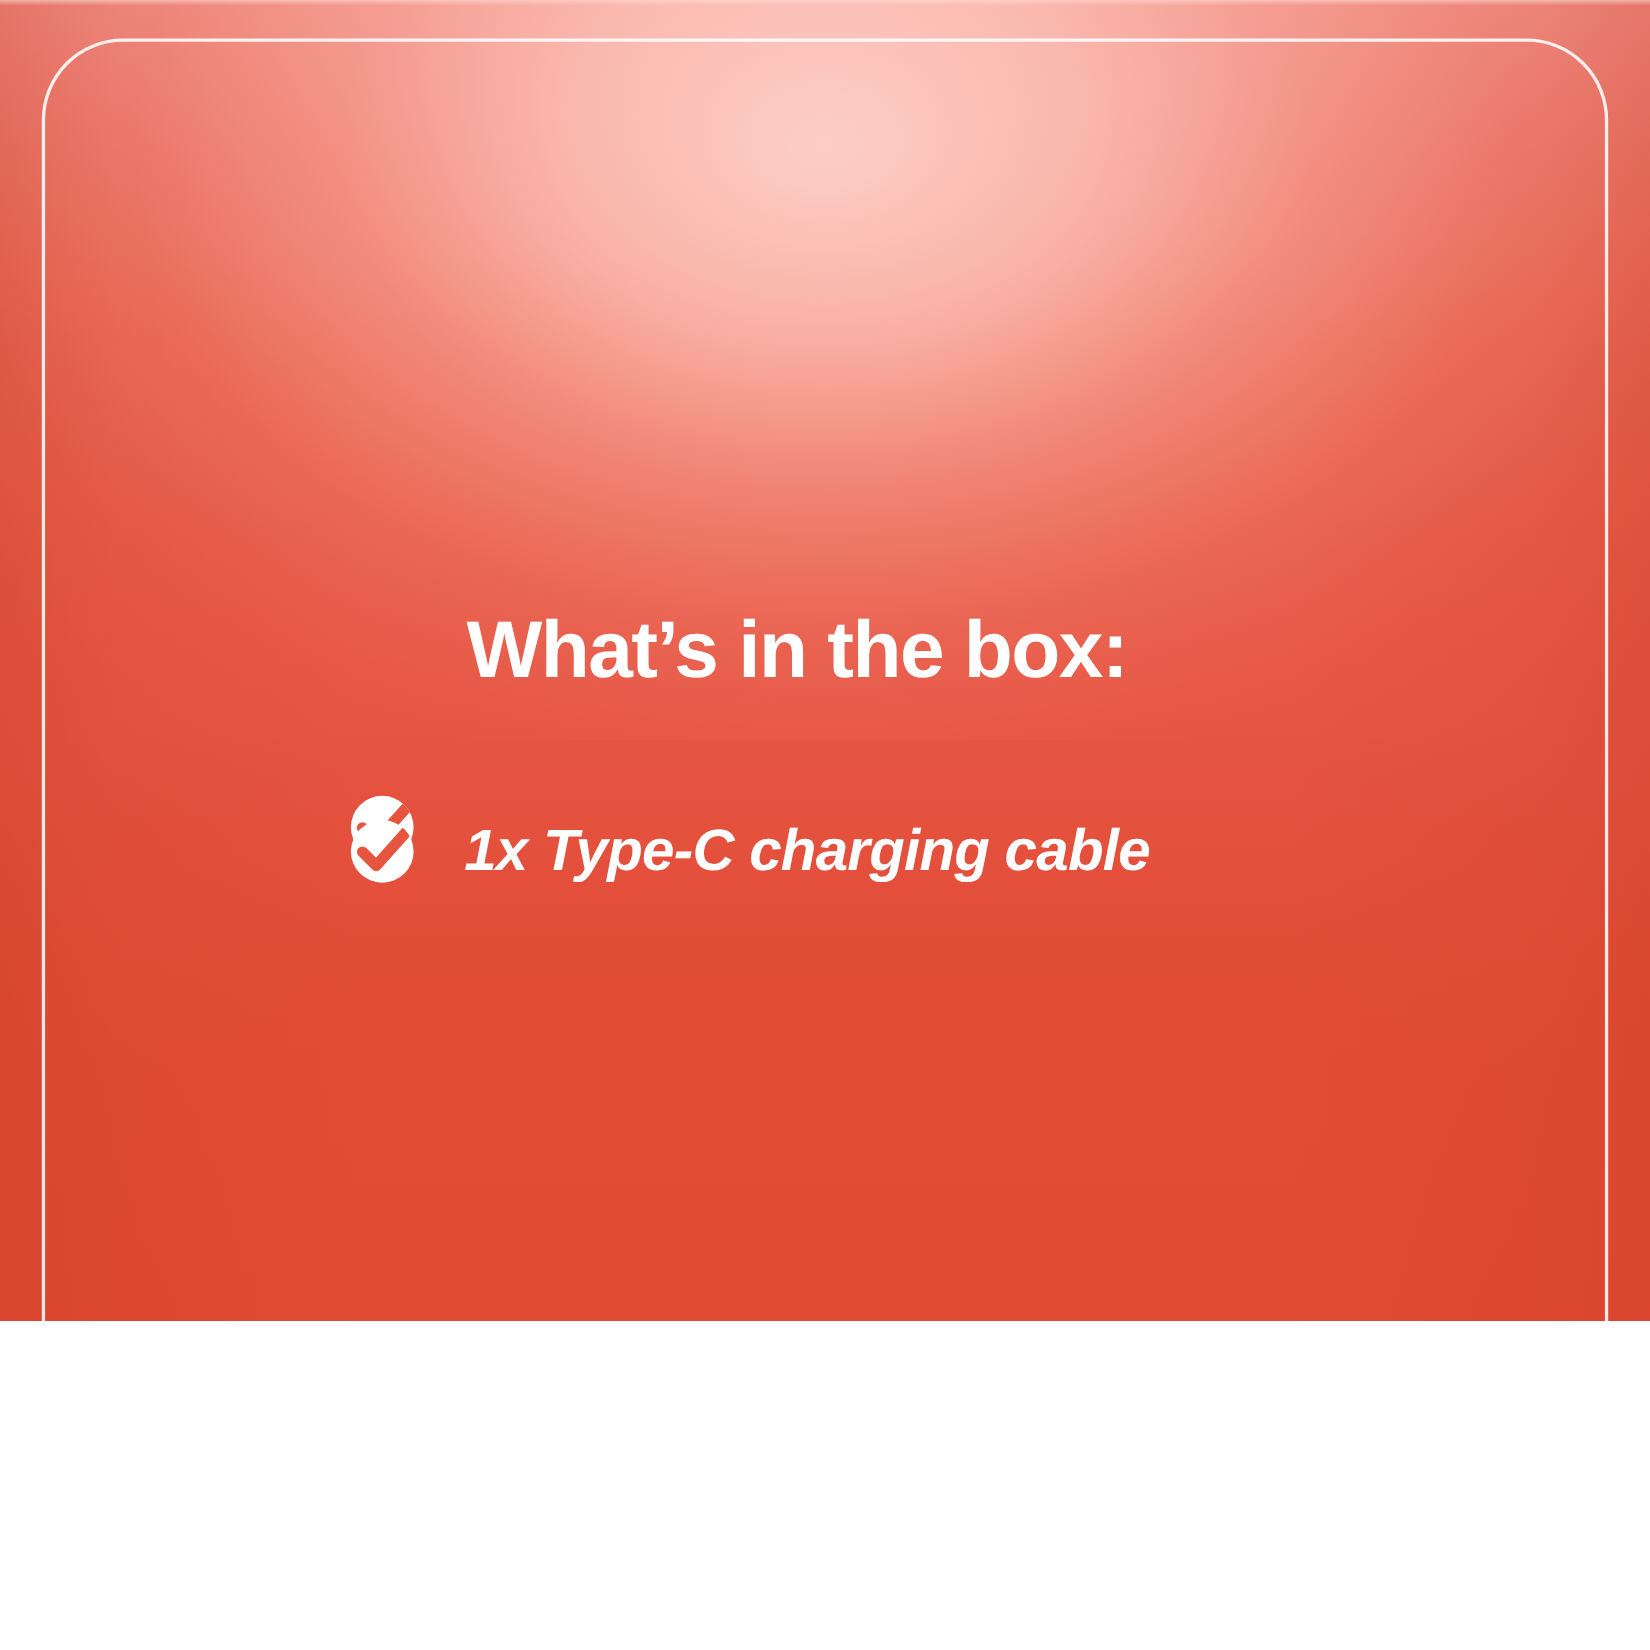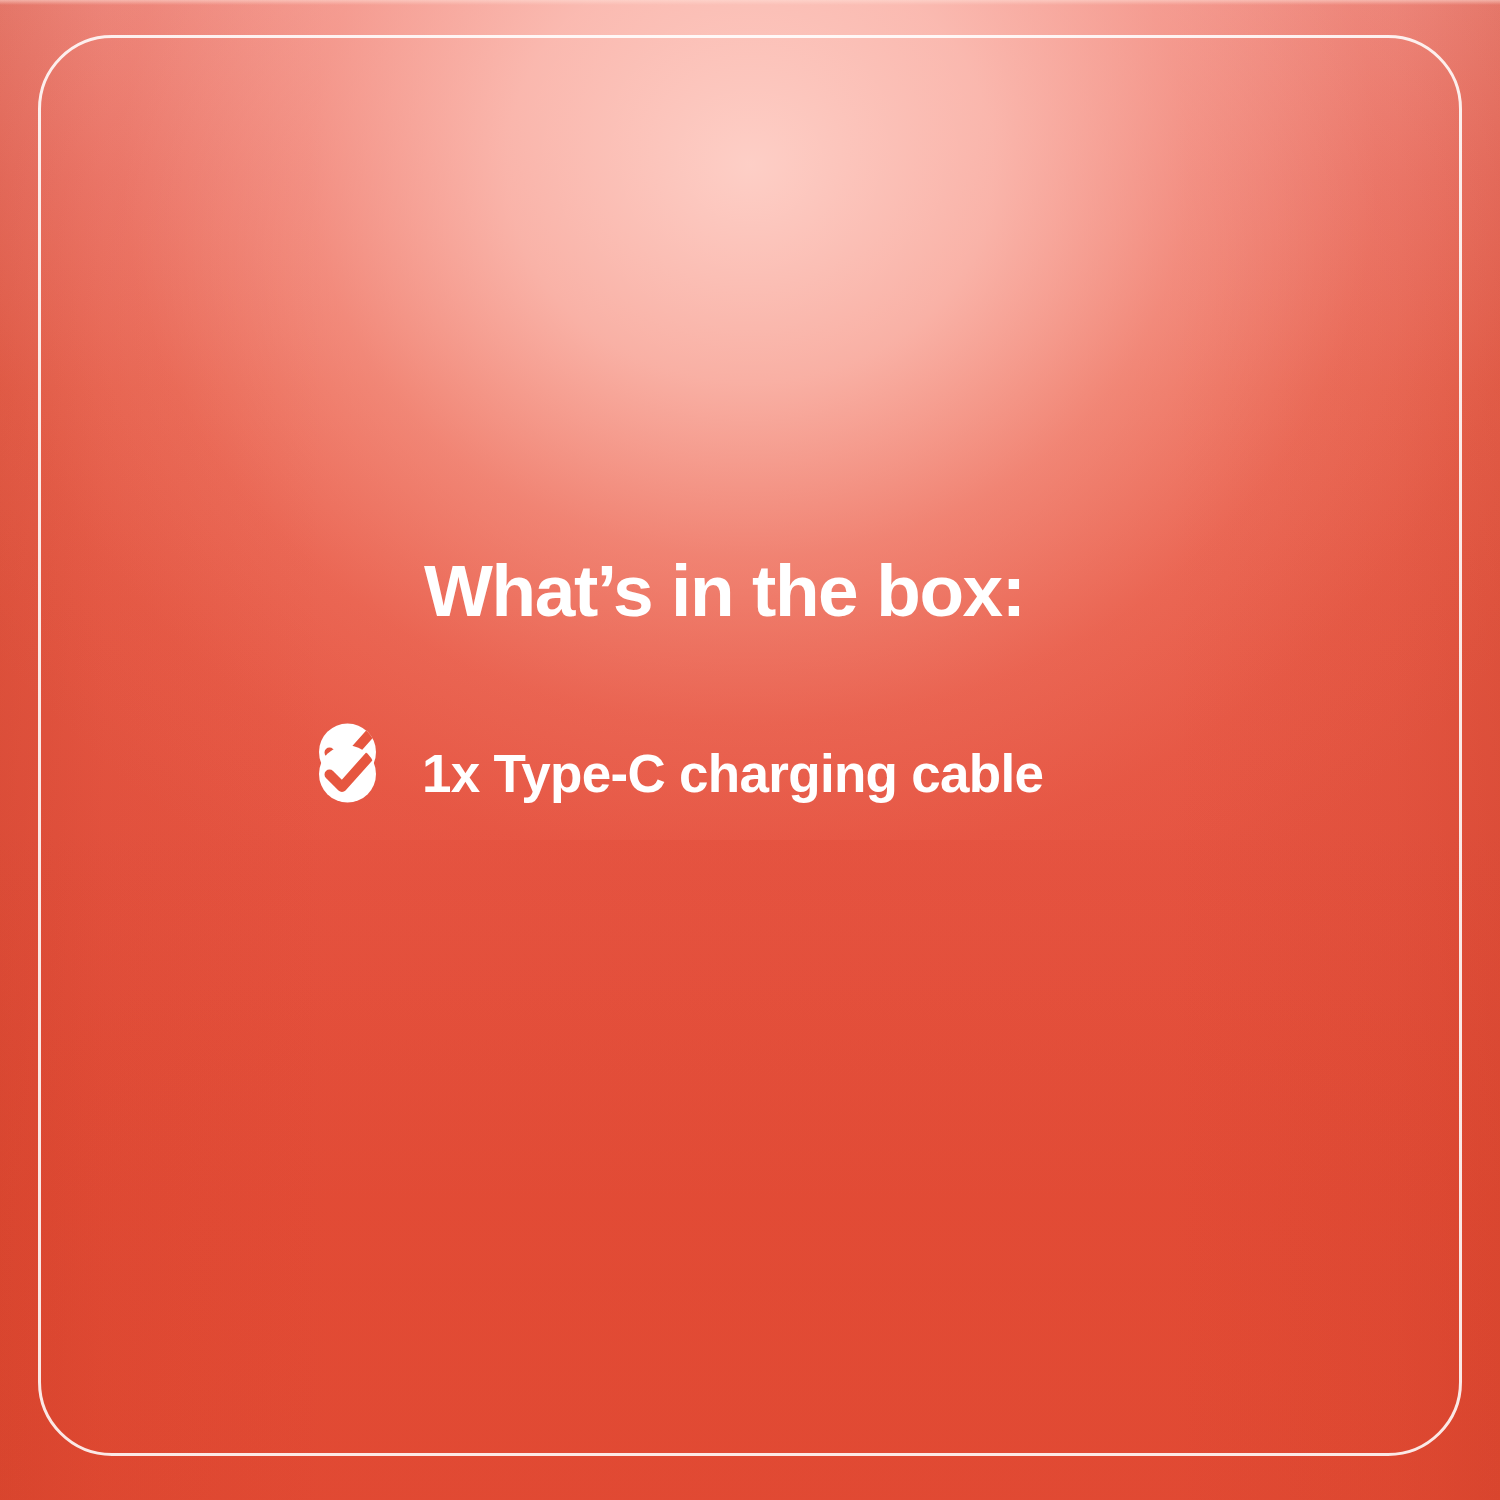--- a/index.html
+++ b/index.html
@@ -9,21 +9,21 @@
     background: #ffffff;
   }
   body {
     font-family: "Liberation Sans", "DejaVu Sans", sans-serif;
   }
 
   
   #poster {
     position: relative;
     width: 1500px;
-    height: 1500px;
+    height: 1201px;
     overflow: hidden;
     background: #15803d;
   }
 
   
   .bg-base {
     position: absolute;
     inset: 0;
     background: linear-gradient(to bottom,
       #ef8a80 0%,
@@ -117,21 +117,21 @@
     top: 712px;
     width: 950px;
   }
 
   .item {
     position: relative;
     display: block;
     margin: 0;
     padding: 0 0 0 110px;
   }
-  .item + .item { margin-top: 22px; }
+  .item + .item { margin-top: 22px; font-style: italic; }
 
   .item-text {
     font-size: 53px;
     font-weight: 700;
     color: #ffffff;
     line-height: 80px;
     letter-spacing: -0.7px;
   }
 
   .check-icon {

